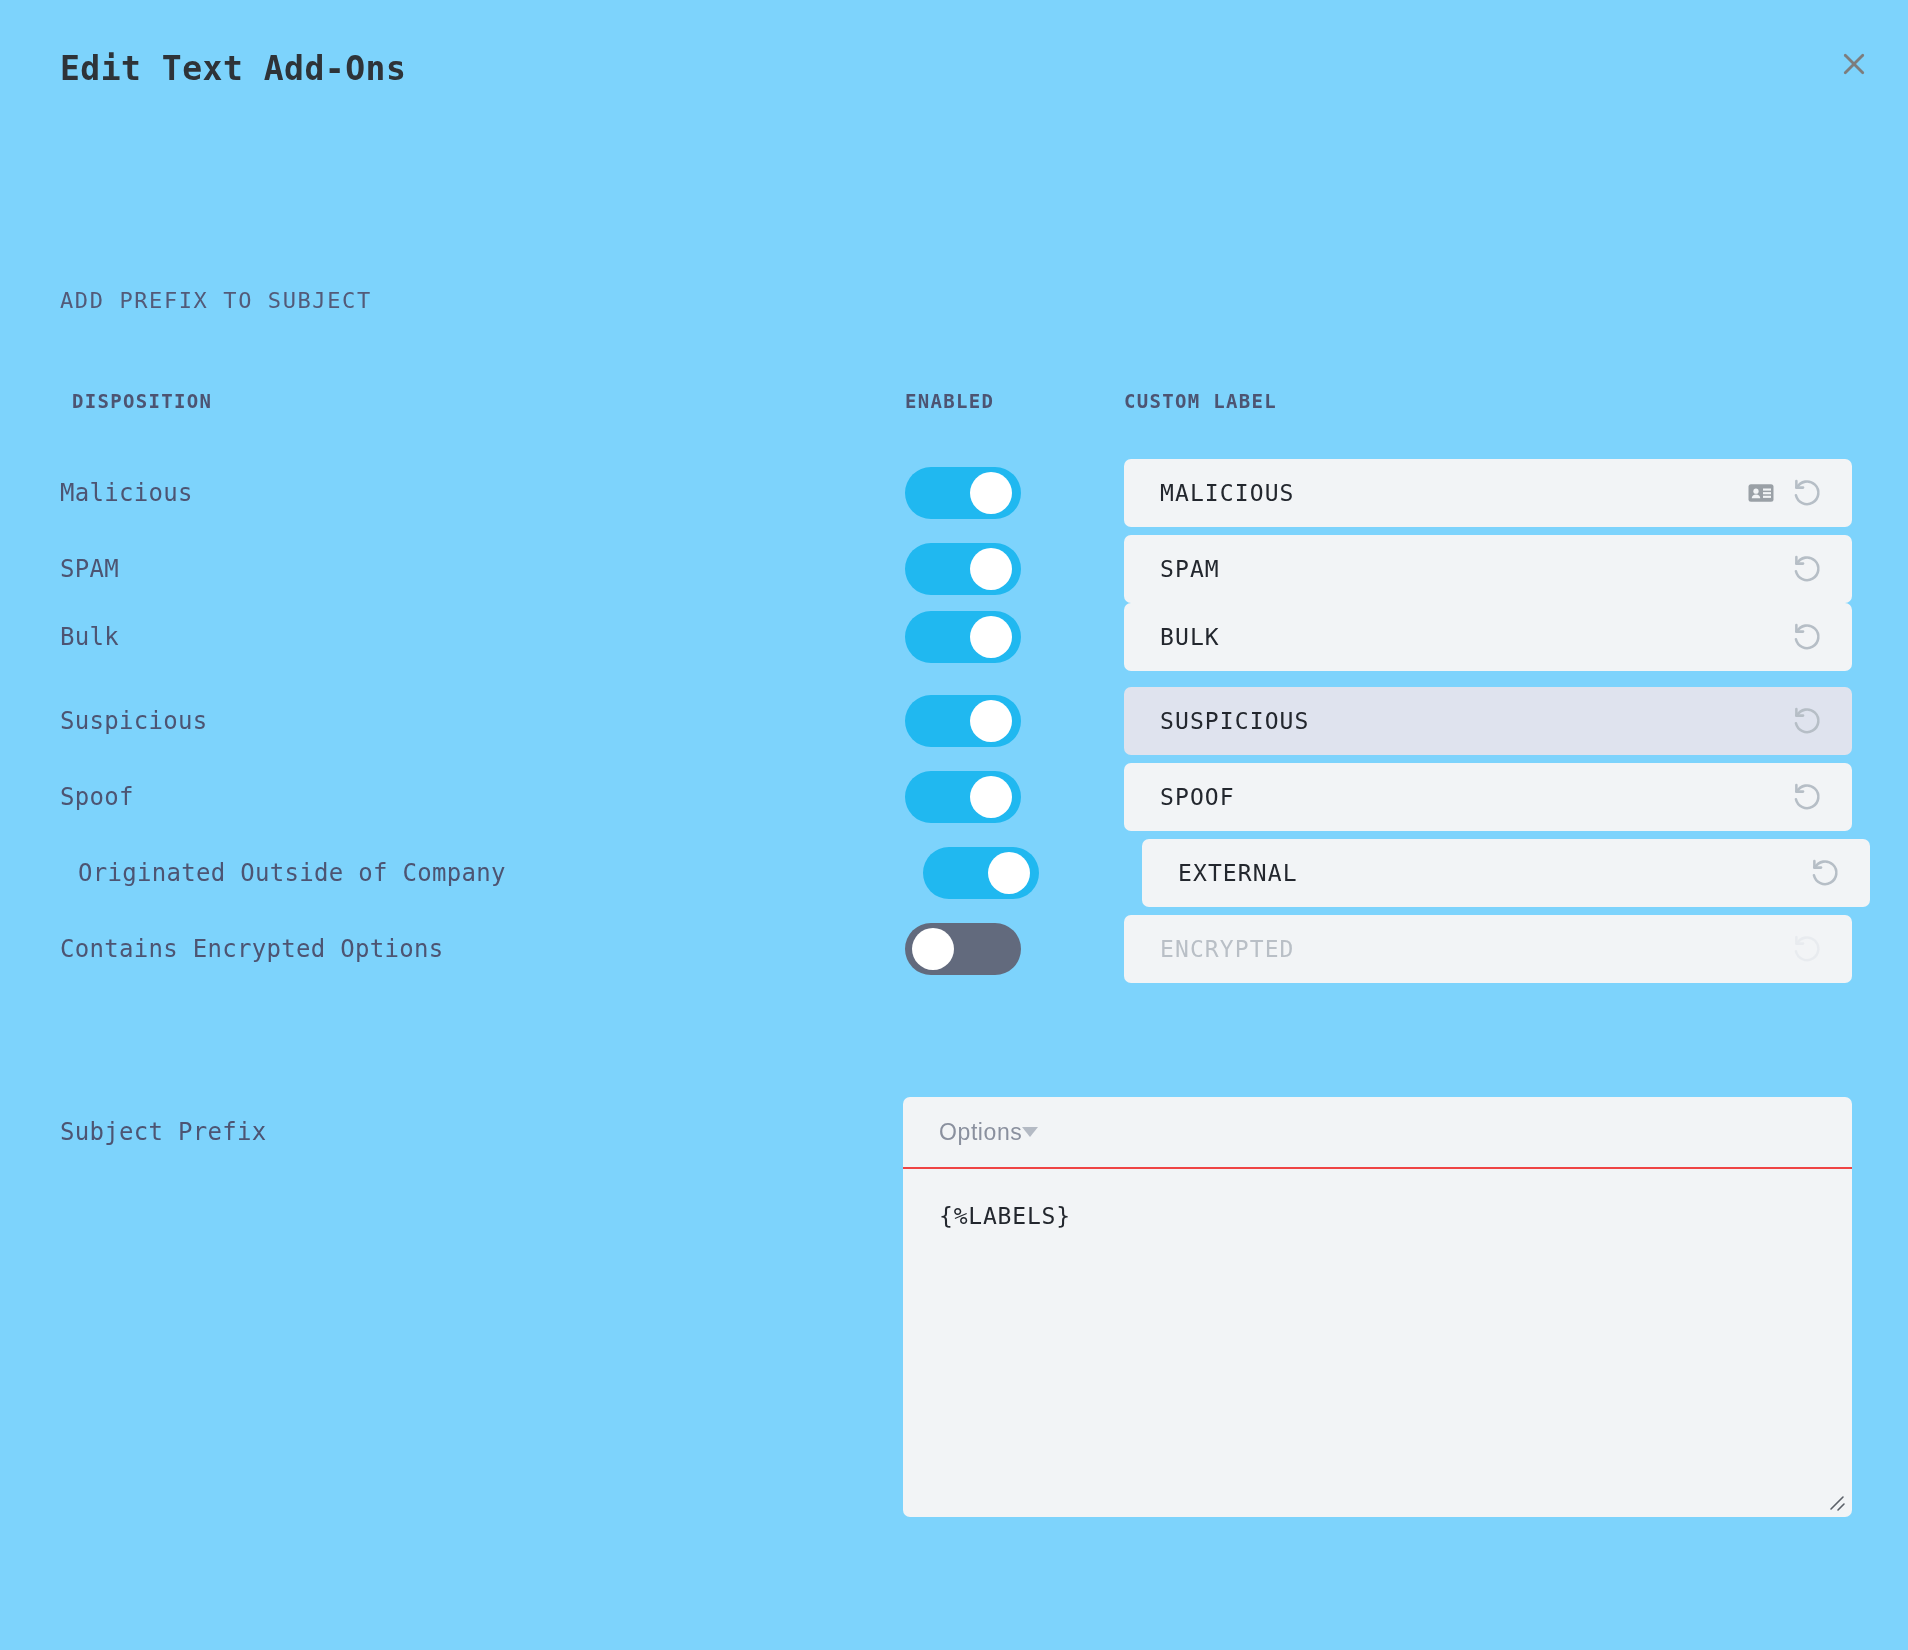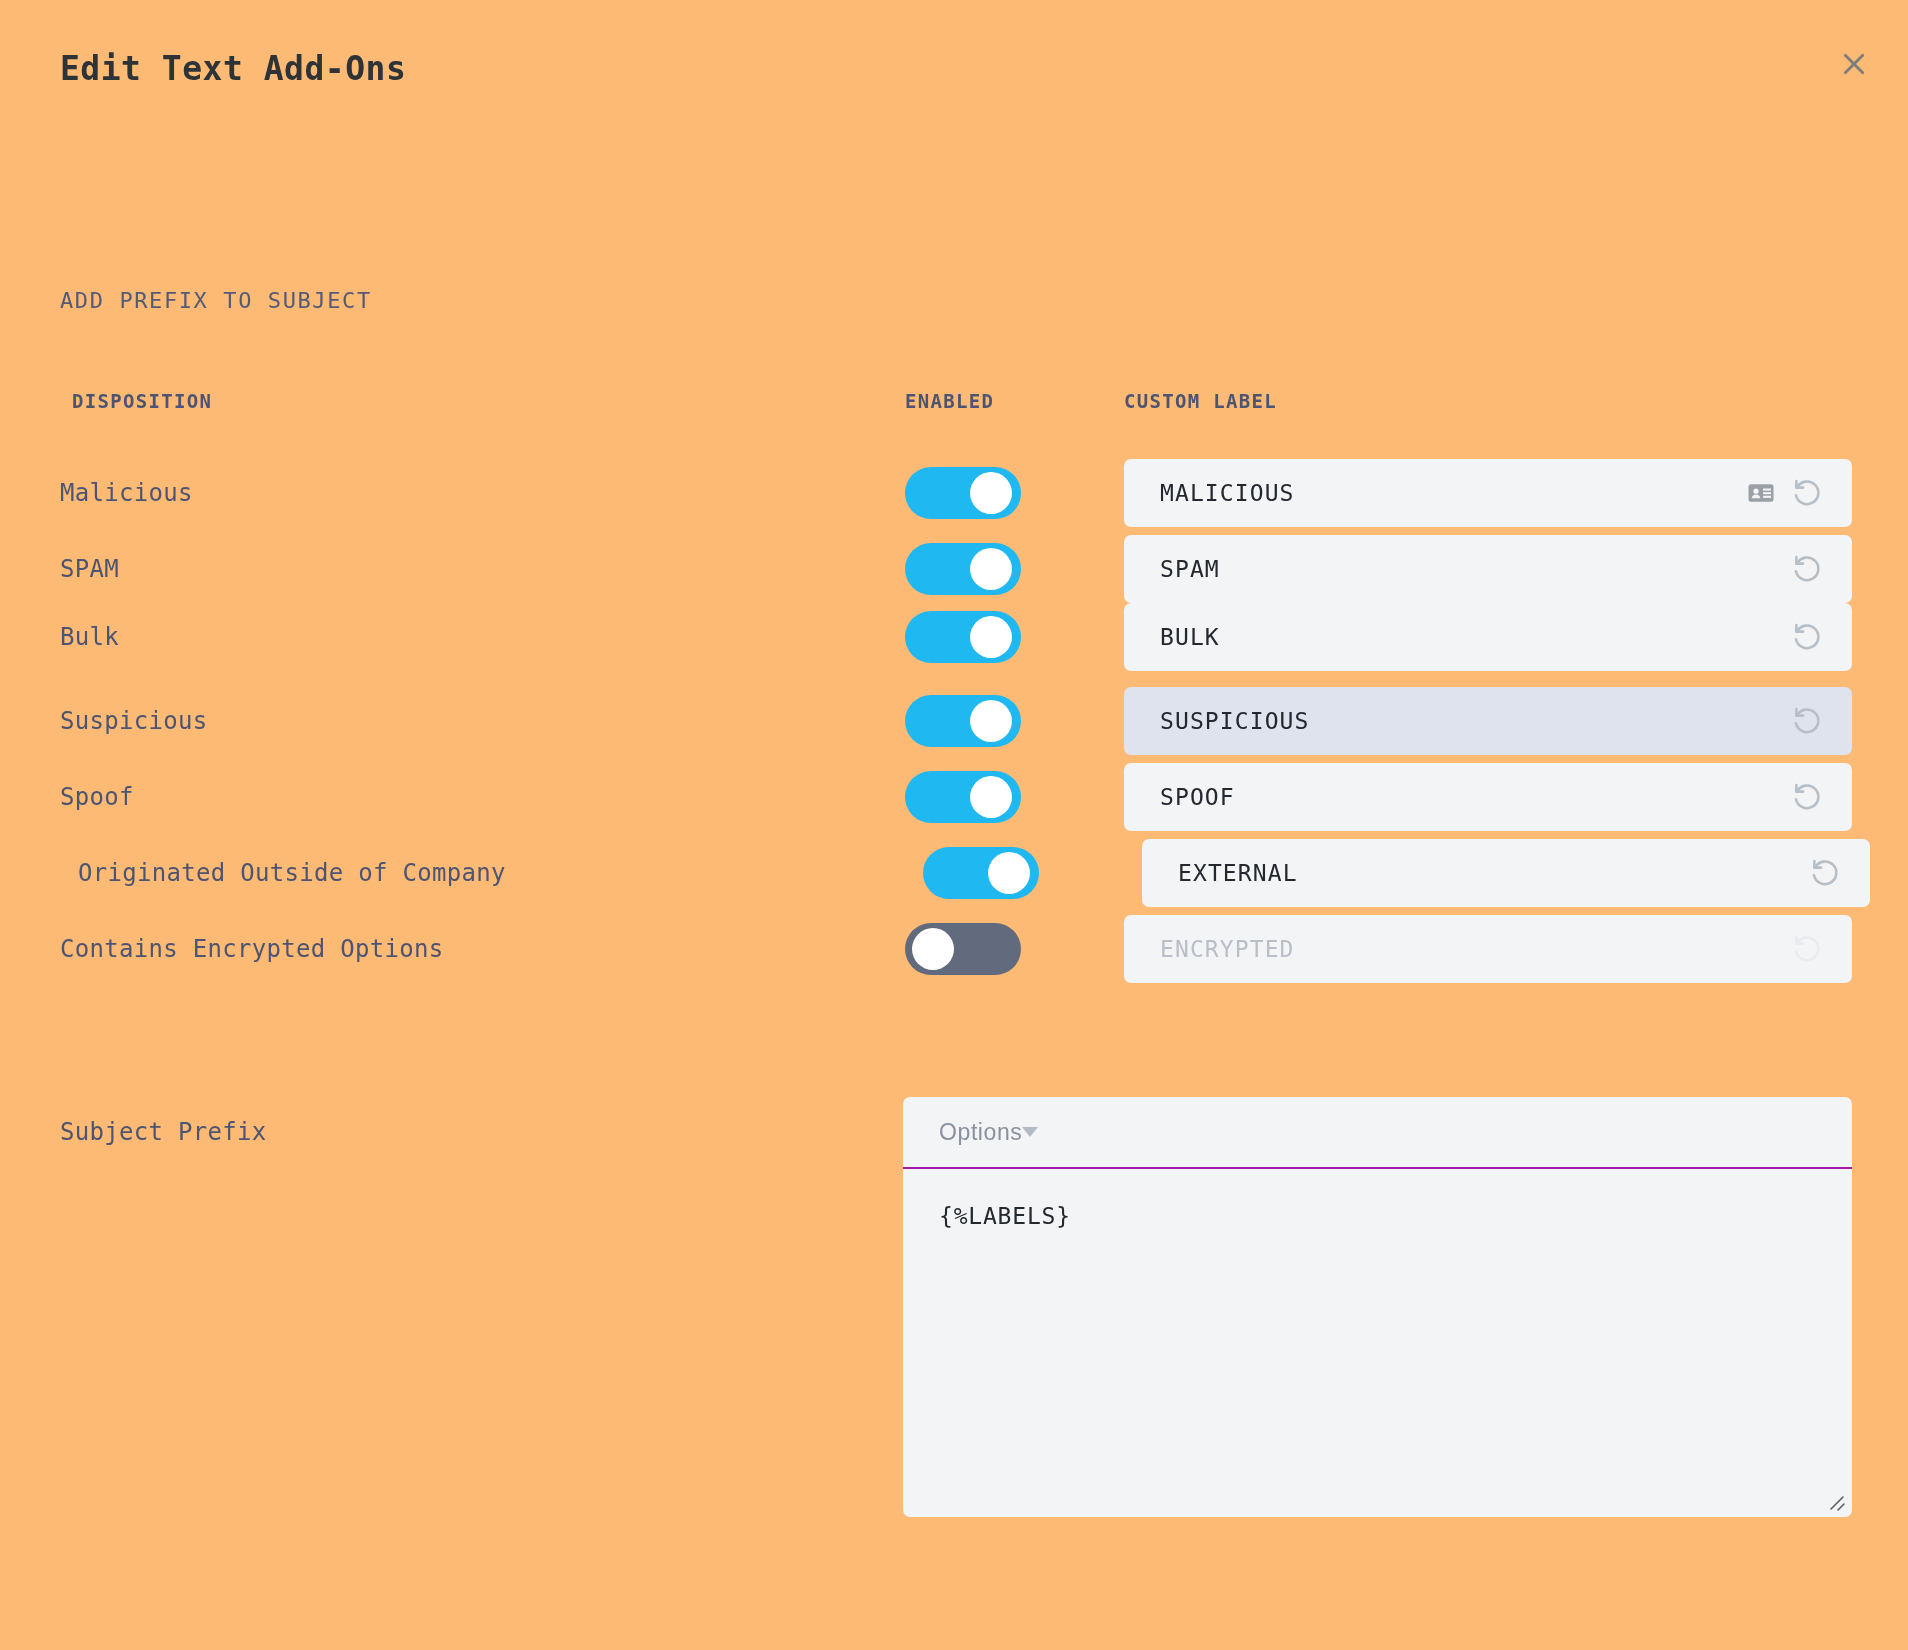--- a/index.html
+++ b/index.html
@@ -9,21 +9,21 @@
     height: 1650px;
     background: #ffffff;
     font-family: "DejaVu Sans Mono", "Liberation Mono", monospace;
     overflow: hidden;
   }
 
   .dialog {
     position: relative;
     width: 1908px;
     height: 1650px;
-    background: #fdba74;
+    background: #7dd3fc;
     padding: 0;
   }
 
   
   .dialog-header {
     position: absolute;
     top: 48px;
     left: 60px;
     right: 40px;
     height: 60px;
@@ -221,21 +221,21 @@
     border-left: 8px solid transparent;
     border-right: 8px solid transparent;
     border-top: 10px solid #b4bac4;
   }
 
   .editor-body {
     position: relative;
     height: 350px;
     background: #f2f4f6;
     border-radius: 0 0 7px 7px;
-    border-top: 2px solid #a21caf;
+    border-top: 2px solid #ef4444;
     padding: 34px 36px;
     cursor: text;
   }
   .editor-text {
     font-size: 23px;
     color: #23272e;
     letter-spacing: 0.8px;
     white-space: pre-wrap;
   }
   .resize-grip {

